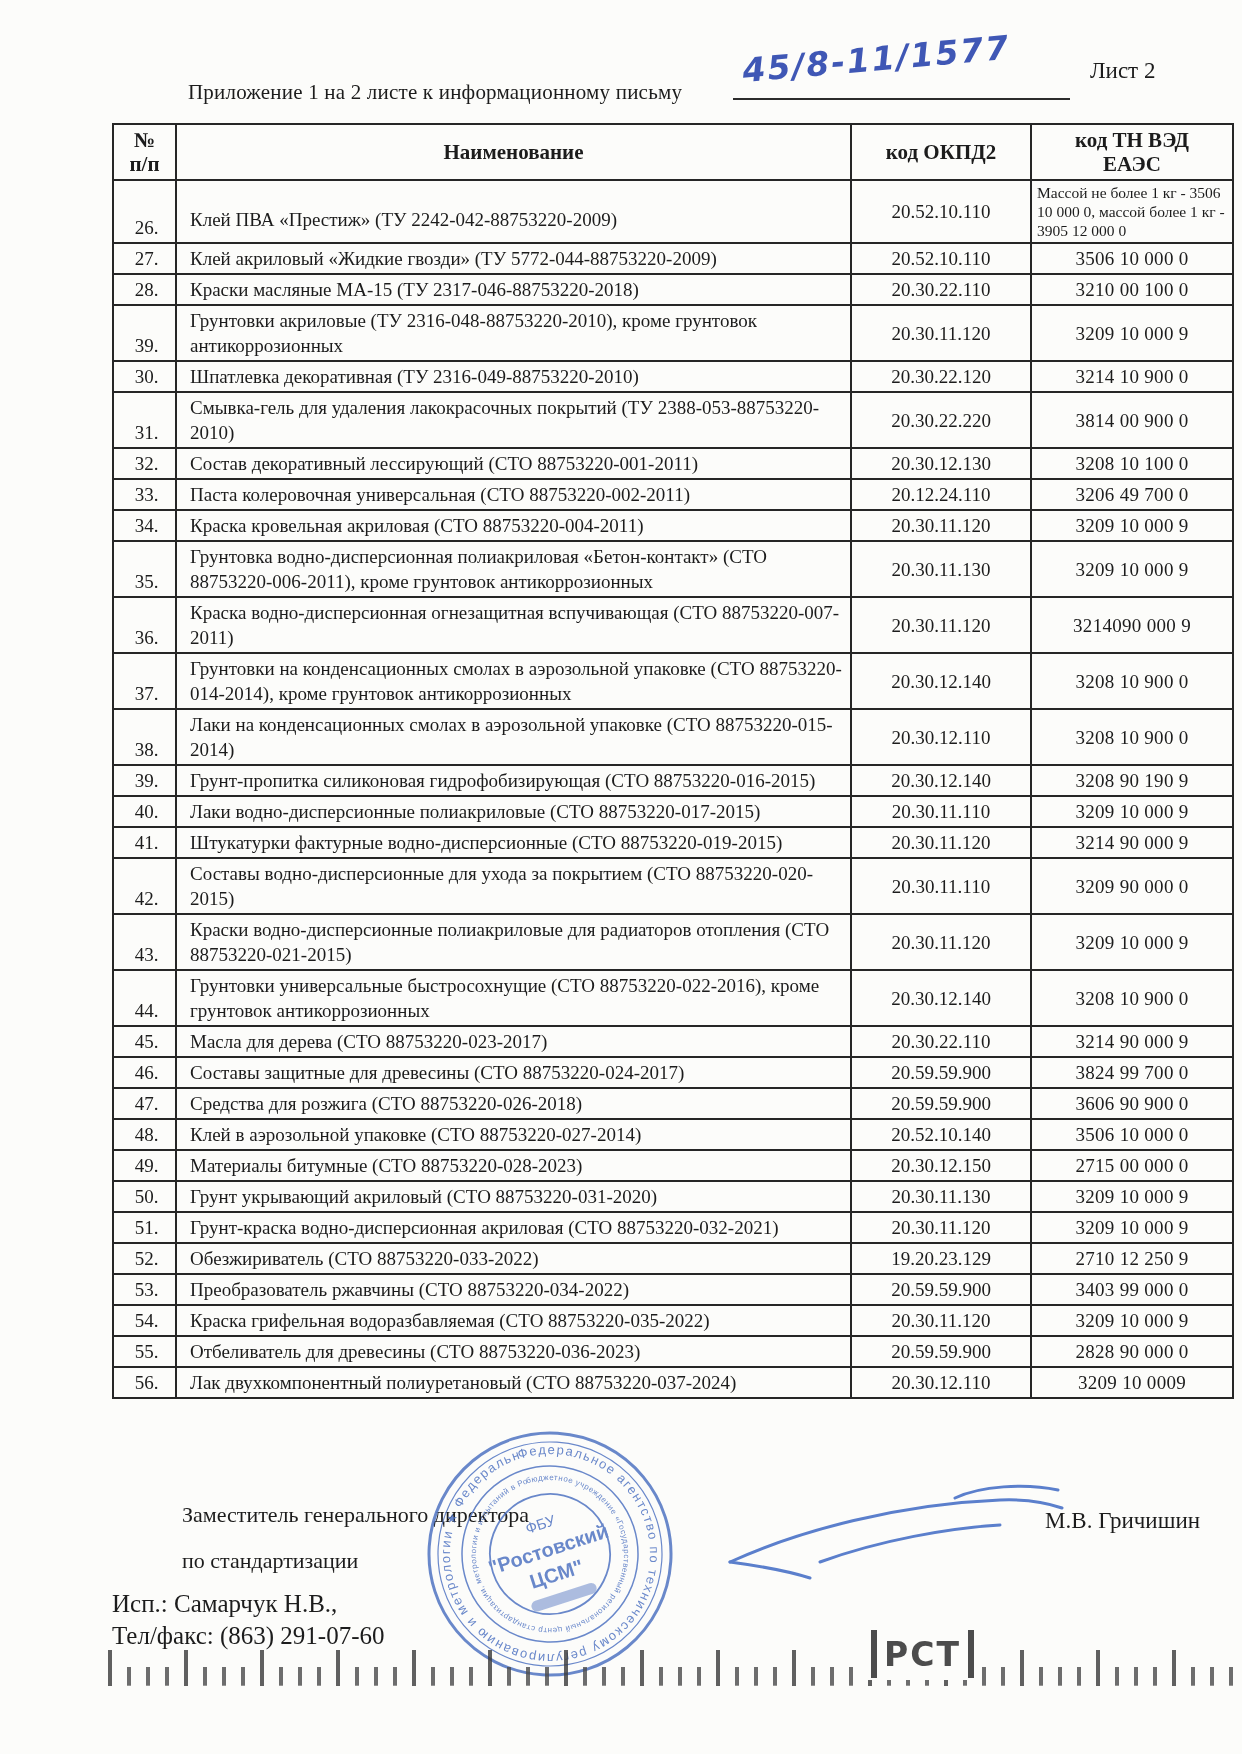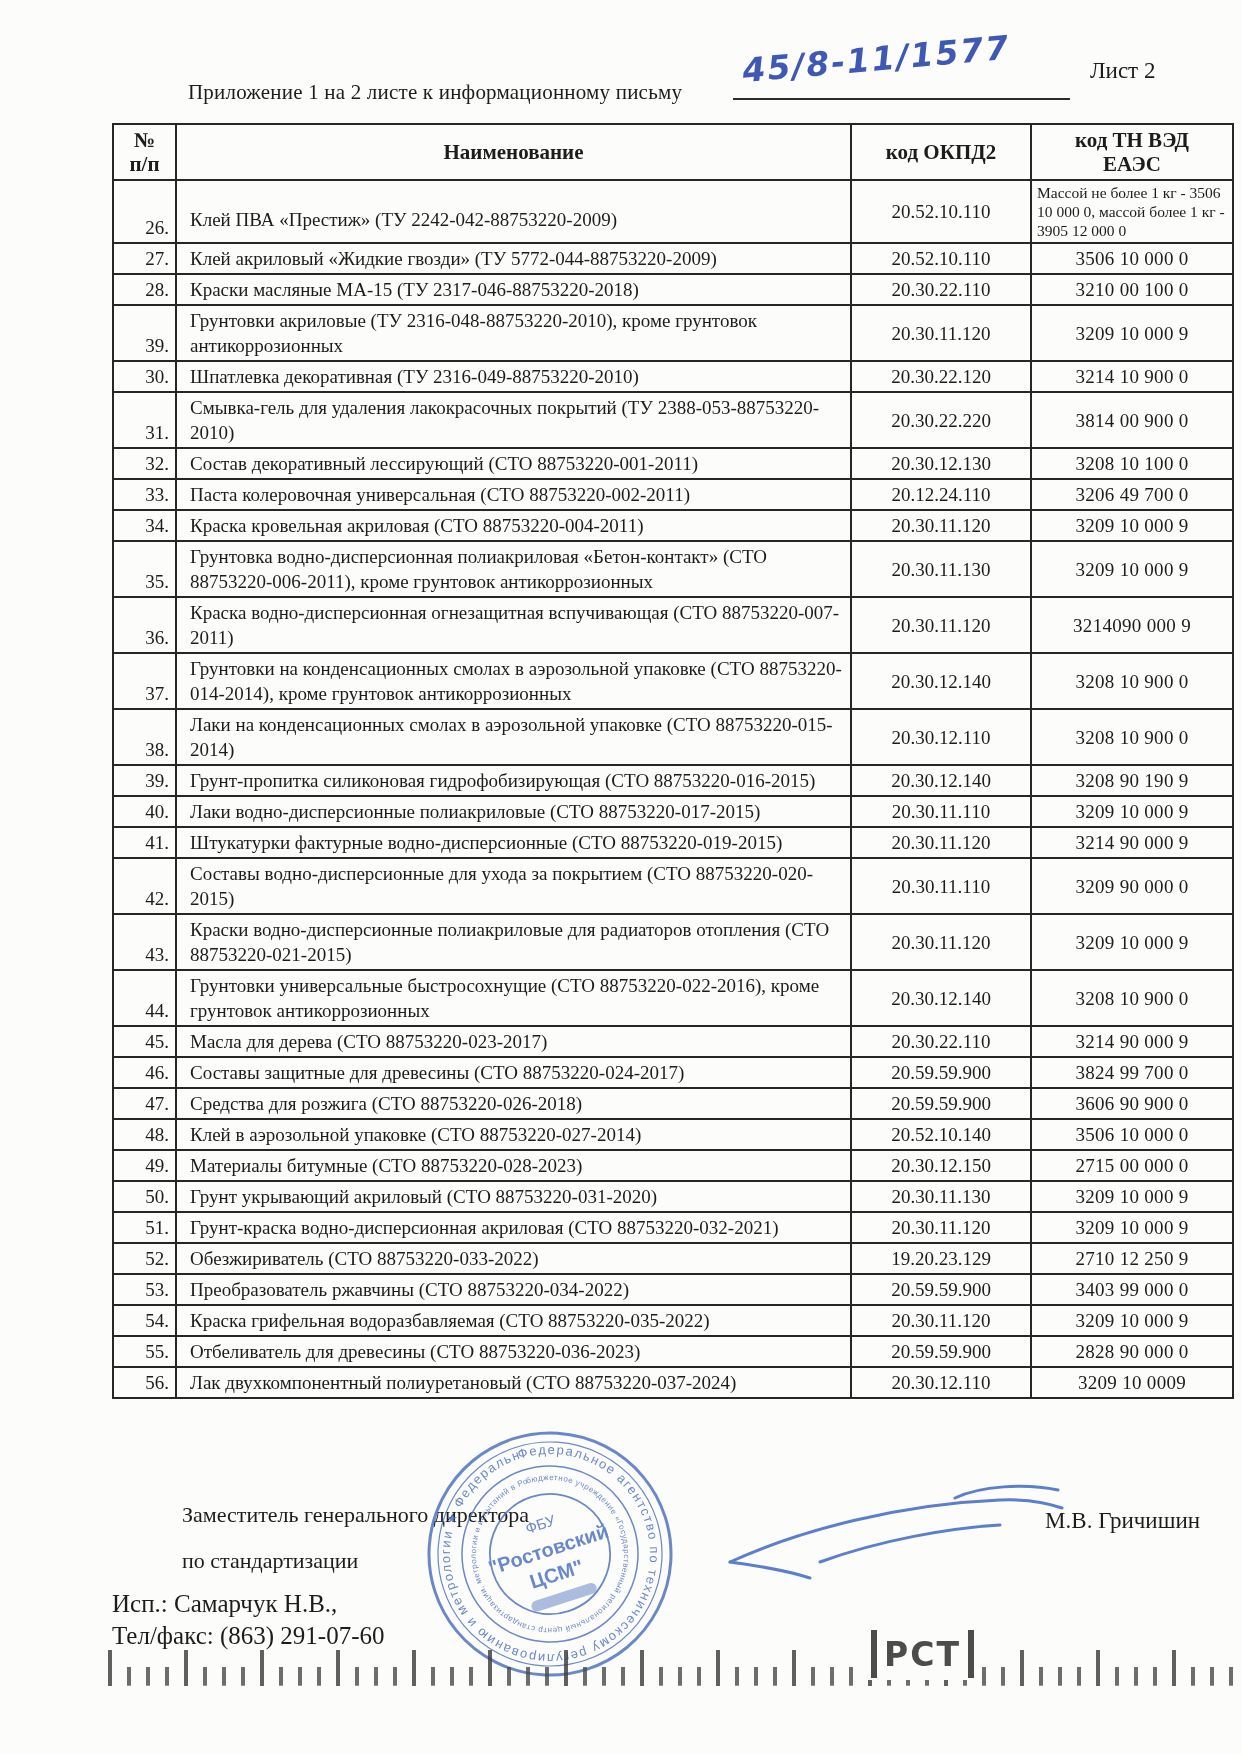--- a/index.html
+++ b/index.html
@@ -25,21 +25,21 @@
   }
   table.doc col.c-num{width:63px;}
   table.doc col.c-name{width:675px;}
   table.doc col.c-okpd{width:180px;}
   table.doc col.c-tnved{width:202px;}
   table.doc th, table.doc td{border:2px solid #262626;padding:2px 6px;}
   table.doc thead th{
     font-weight:bold;text-align:center;vertical-align:middle;
     font-size:21px;line-height:24px;white-space:pre-line;height:46px;padding:3px 4px;
   }
-  table.doc td.col-num{vertical-align:bottom;text-align:right;padding-left:10px;}
+  table.doc td.col-num{vertical-align:bottom;text-align:center;padding-left:10px;}
   table.doc td.col-name{vertical-align:top;text-align:left;padding-left:13px;padding-right:8px;}
   table.doc td.col-okpd{vertical-align:middle;text-align:center;}
   table.doc td.col-tnved{vertical-align:middle;text-align:center;letter-spacing:.3px;}
   table.doc tbody tr:first-child td.col-tnved{
     font-size:15.5px;line-height:19px;text-align:left;vertical-align:top;
     padding:2px 3px 2px 5px;letter-spacing:0;
   }
   table.doc tbody tr:first-child td.col-name{padding-top:26px;}
   
   .sig-title{position:absolute;left:182px;top:1492px;font-size:22px;line-height:46px;}

